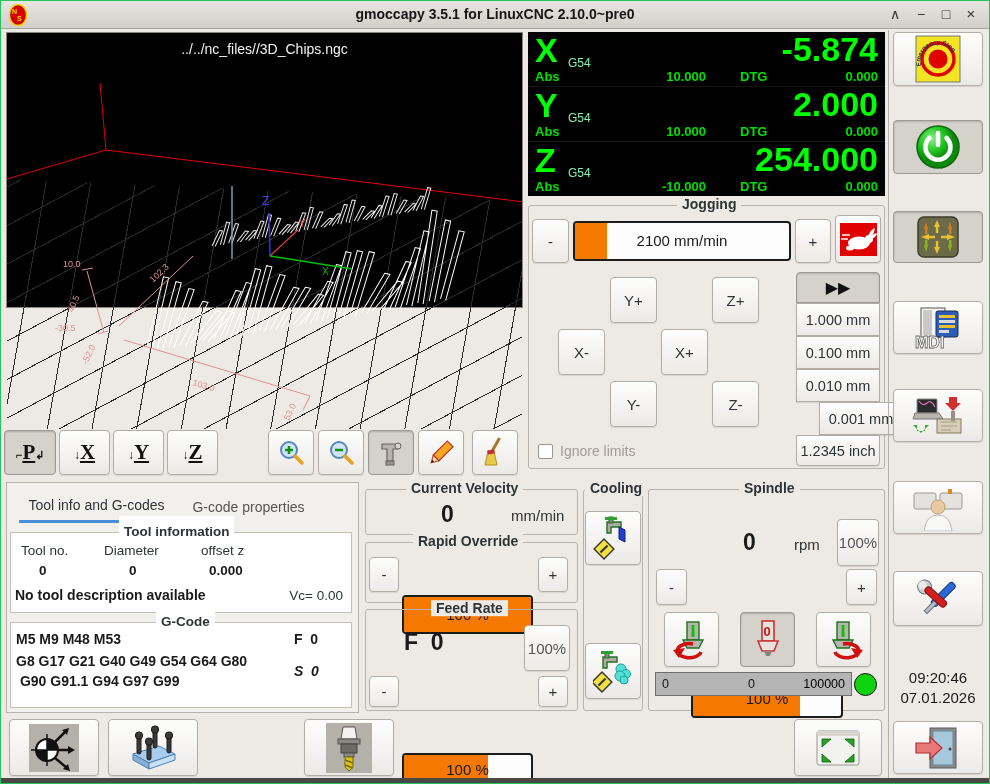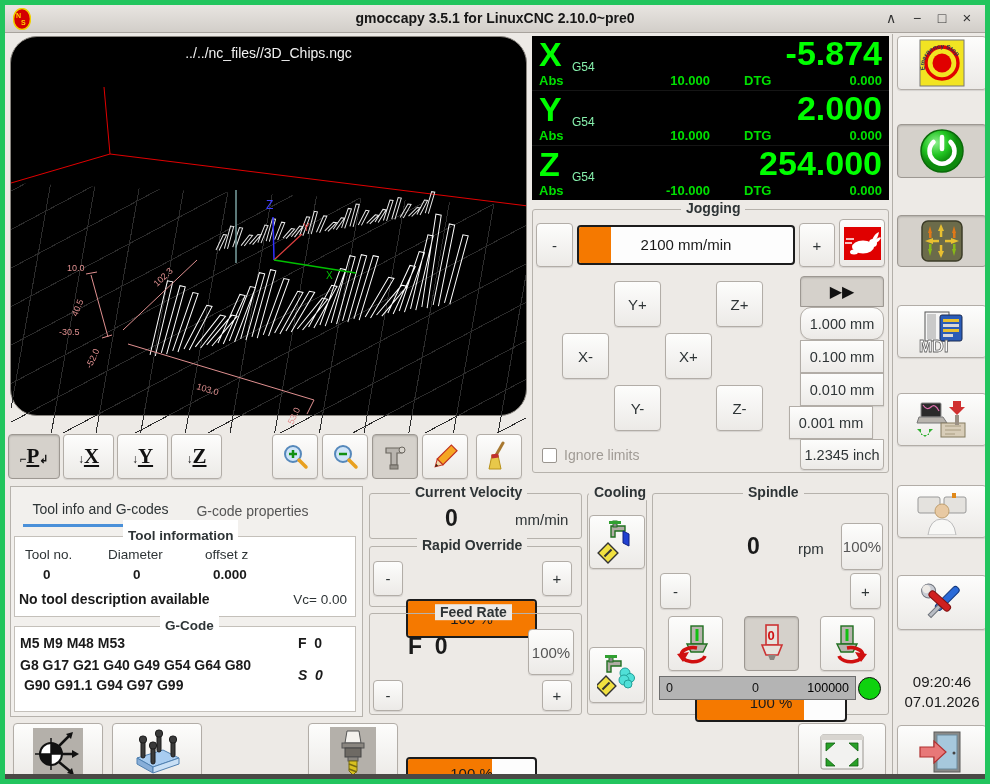--- a/index.html
+++ b/index.html
@@ -1,16 +1,16 @@
 <!DOCTYPE html>
 <html><head>
 <meta charset="utf-8">
 <style>
   html,body{margin:0;padding:0;background:#6b6b6b;font-family:"Liberation Sans","DejaVu Sans",sans-serif;}
-  .window{position:relative;width:990px;height:784px;background:#edeae6;border:5px solid #22c55e;box-sizing:border-box;overflow:hidden;}
+  .window{position:relative;width:990px;height:784px;background:#edeae6;border:1px solid #22c55e;box-sizing:border-box;overflow:hidden;}
   .abs{position:absolute;box-sizing:border-box;}
   
   .titlebar{left:0;top:0;width:100%;height:28px;background:linear-gradient(#e8e5e1,#d2cec9);border-bottom:1px solid #a8a39d;}
   .titlebar .title{left:0;right:0;top:5px;text-align:center;font-size:14px;font-weight:bold;color:#161616;}
   .winbtn{top:3px;width:20px;height:20px;text-align:center;font-size:14px;color:#333;line-height:20px;cursor:default;}
   
   .btn{background:linear-gradient(#fdfdfc,#eceae7);border:1px solid #b2ada7;border-radius:4px;box-shadow:0 1px 1px rgba(0,0,0,.10);display:flex;align-items:center;justify-content:center;}
   .btn.pressed{background:#d5d1cb;box-shadow:inset 0 1px 2px rgba(0,0,0,.18);border-color:#9d9892;}
   .btn span.cap{font-size:15px;color:#2e3436;}
   
@@ -61,21 +61,21 @@
         <text x="8" y="17" font-size="7" font-weight="bold" fill="#ffd700">S</text>
       </svg>
     </div>
     <div class="abs title">gmoccapy 3.5.1 for LinuxCNC 2.10.0~pre0</div>
     <div class="abs winbtn" style="right:84px;">∧</div>
     <div class="abs winbtn" style="right:58px;">−</div>
     <div class="abs winbtn" style="right:33px;">□</div>
     <div class="abs winbtn" style="right:8px;font-size:15px;">×</div>
   </div>
 
-  <div class="abs preview" style="left:5px;top:31px;width:517px;height:380px;border-radius:27px;">
+  <div class="abs preview" style="left:5px;top:31px;width:517px;height:276px;">
     <div class="abs gridfloor"></div>
     <div class="abs filepath">../../nc_files//3D_Chips.ngc</div>
     <svg class="abs" style="left:0;top:0;" width="515" height="394" viewBox="0 0 515 394">
 
       <g stroke="#e00000" stroke-width="1" fill="none">
         <path d="M93,50 L99,117 L517,169 M99,117 L0,146"></path>
       </g>
 
       <g transform="translate(138,312) rotate(-10)">
         <path id="comb-path" stroke="#ffffff" stroke-width="1" fill="none" d="M0,6 l30,-70 l5,2 l-30,70 M11.5,6 l30,-63 l5,2 l-30,63 M23,6 l30,-54 l5,2 l-30,54 M34.5,6 l30,-39 l5,2 l-30,39 M46,6 l30,-27 l5,2 l-30,27 M57.5,6 l30,-25 l5,2 l-30,25 M69,6 l30,-44 l5,2 l-30,44 M80.5,6 l30,-50 l5,2 l-30,50 M92,6 l30,-62 l5,2 l-30,62 M103.5,6 l30,-63 l5,2 l-30,63 M115,6 l30,-52 l5,2 l-30,52 M126.5,6 l30,-37 l5,2 l-30,37 M138,6 l30,-35 l5,2 l-30,35 M149.5,6 l30,-26 l5,2 l-30,26 M161,6 l30,-37 l5,2 l-30,37 M172.5,6 l30,-52 l5,2 l-30,52 M184,6 l30,-63 l5,2 l-30,63 M195.5,6 l30,-62 l5,2 l-30,62 M207,6 l30,-59 l5,2 l-30,59 M218.5,6 l30,-35 l5,2 l-30,35 M230,6 l30,-25 l5,2 l-30,25 M241.5,6 l30,-43 l5,2 l-30,43 M253,6 l30,-55 l5,2 l-30,55 M264.5,6 l30,-70 l5,2 l-30,70 M276,6 l30,-89 l5,2 l-30,89 M287.5,6 l30,-77 l5,2 l-30,77 M299,6 l30,-64 l5,2 l-30,64 "></path>
@@ -228,30 +228,30 @@
   <div class="abs btn" style="left:609px;top:380px;width:47px;height:46px;">
       <span class="cap">Y-</span>
     </div>
   <div class="abs btn" style="left:711px;top:380px;width:47px;height:46px;">
       <span class="cap">Z-</span>
     </div>
 
   <div class="abs btn pressed" style="left:795px;top:271px;width:84px;height:31px;border-radius:4px 4px 0 0;">
       <span style="font-size:16px;color:#111;">▶▶</span>
     </div>
-  <div class="abs btn" style="left:795px;top:302px;width:84px;height:33px;border-radius:11px;">
+  <div class="abs btn" style="left:795px;top:302px;width:84px;height:33px;border-radius:0;">
       <span style="font-size:14.5px;color:#2e3436;">1.000 mm</span>
     </div>
   <div class="abs btn" style="left:795px;top:335px;width:84px;height:33px;border-radius:0;">
       <span style="font-size:14.5px;color:#2e3436;">0.100 mm</span>
     </div>
   <div class="abs btn" style="left:795px;top:368px;width:84px;height:33px;border-radius:0;">
       <span style="font-size:14.5px;color:#2e3436;">0.010 mm</span>
     </div>
-  <div class="abs btn" style="left:784px;top:401px;width:84px;height:33px;border-radius:0;">
+  <div class="abs btn" style="left:818px;top:401px;width:84px;height:33px;border-radius:0;">
       <span style="font-size:14.5px;color:#2e3436;">0.001 mm</span>
     </div>
   <div class="abs btn" style="left:795px;top:434px;width:84px;height:31px;border-radius:0 0 4px 4px;">
       <span style="font-size:14.5px;color:#2e3436;text-align:right;">1.2345 inch</span>
     </div>
 
   <div class="abs checkbox" style="left:537px;top:443px;"></div>
   <div class="abs inslabel" style="left:559px;top:442px;">Ignore limits</div>
 
   <div class="abs vline" style="left:887px;top:29px;height:750px;"></div>

